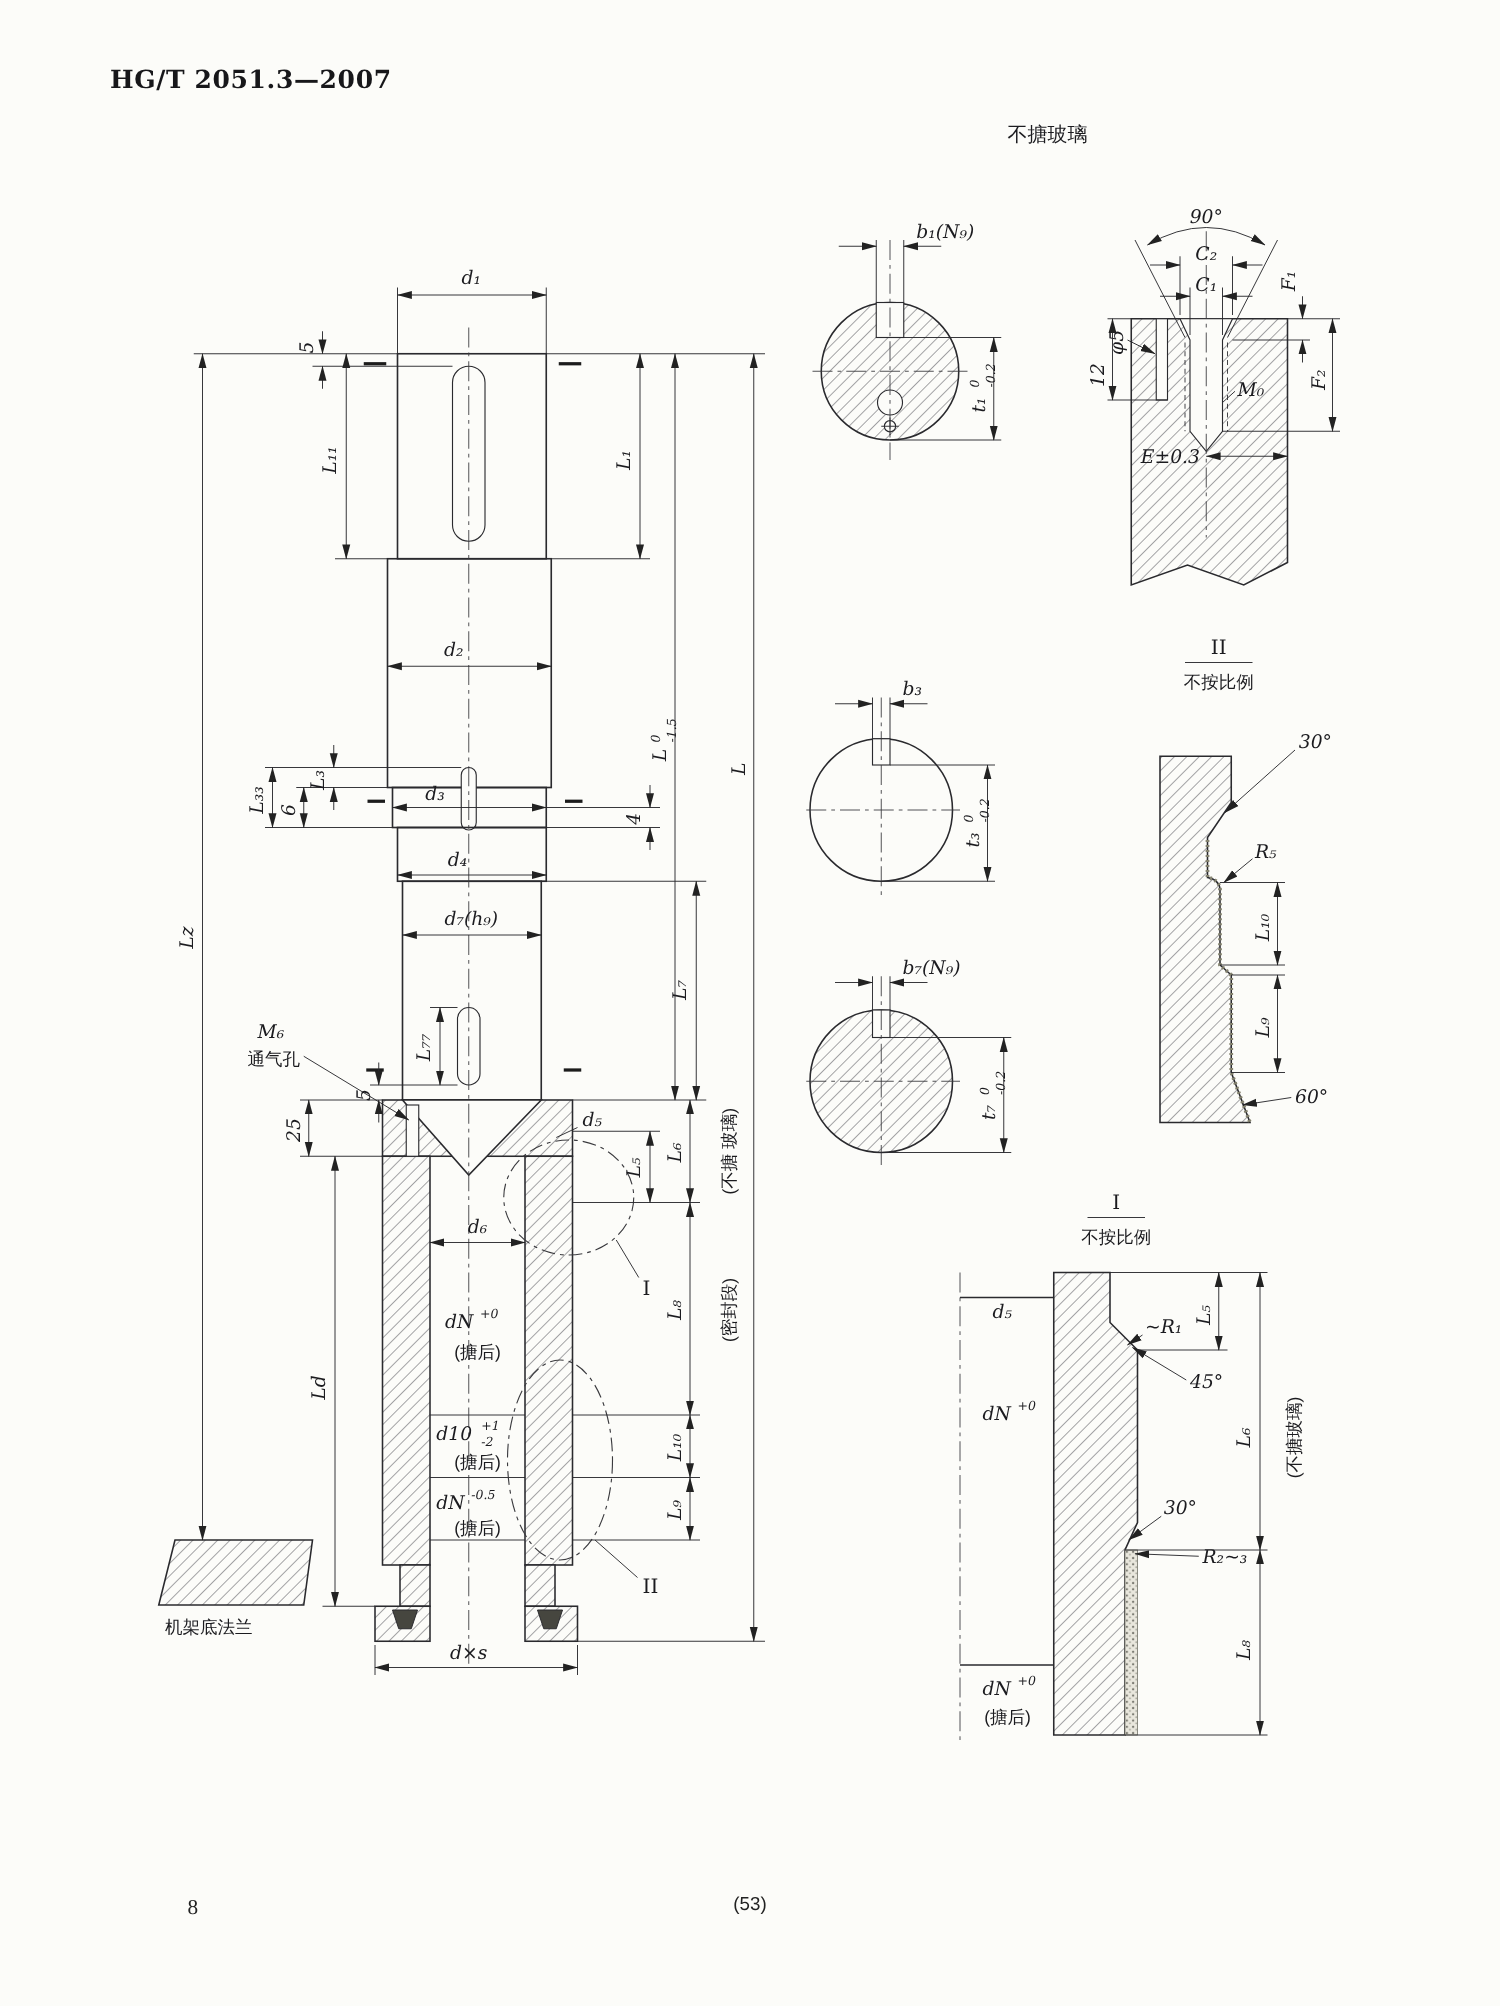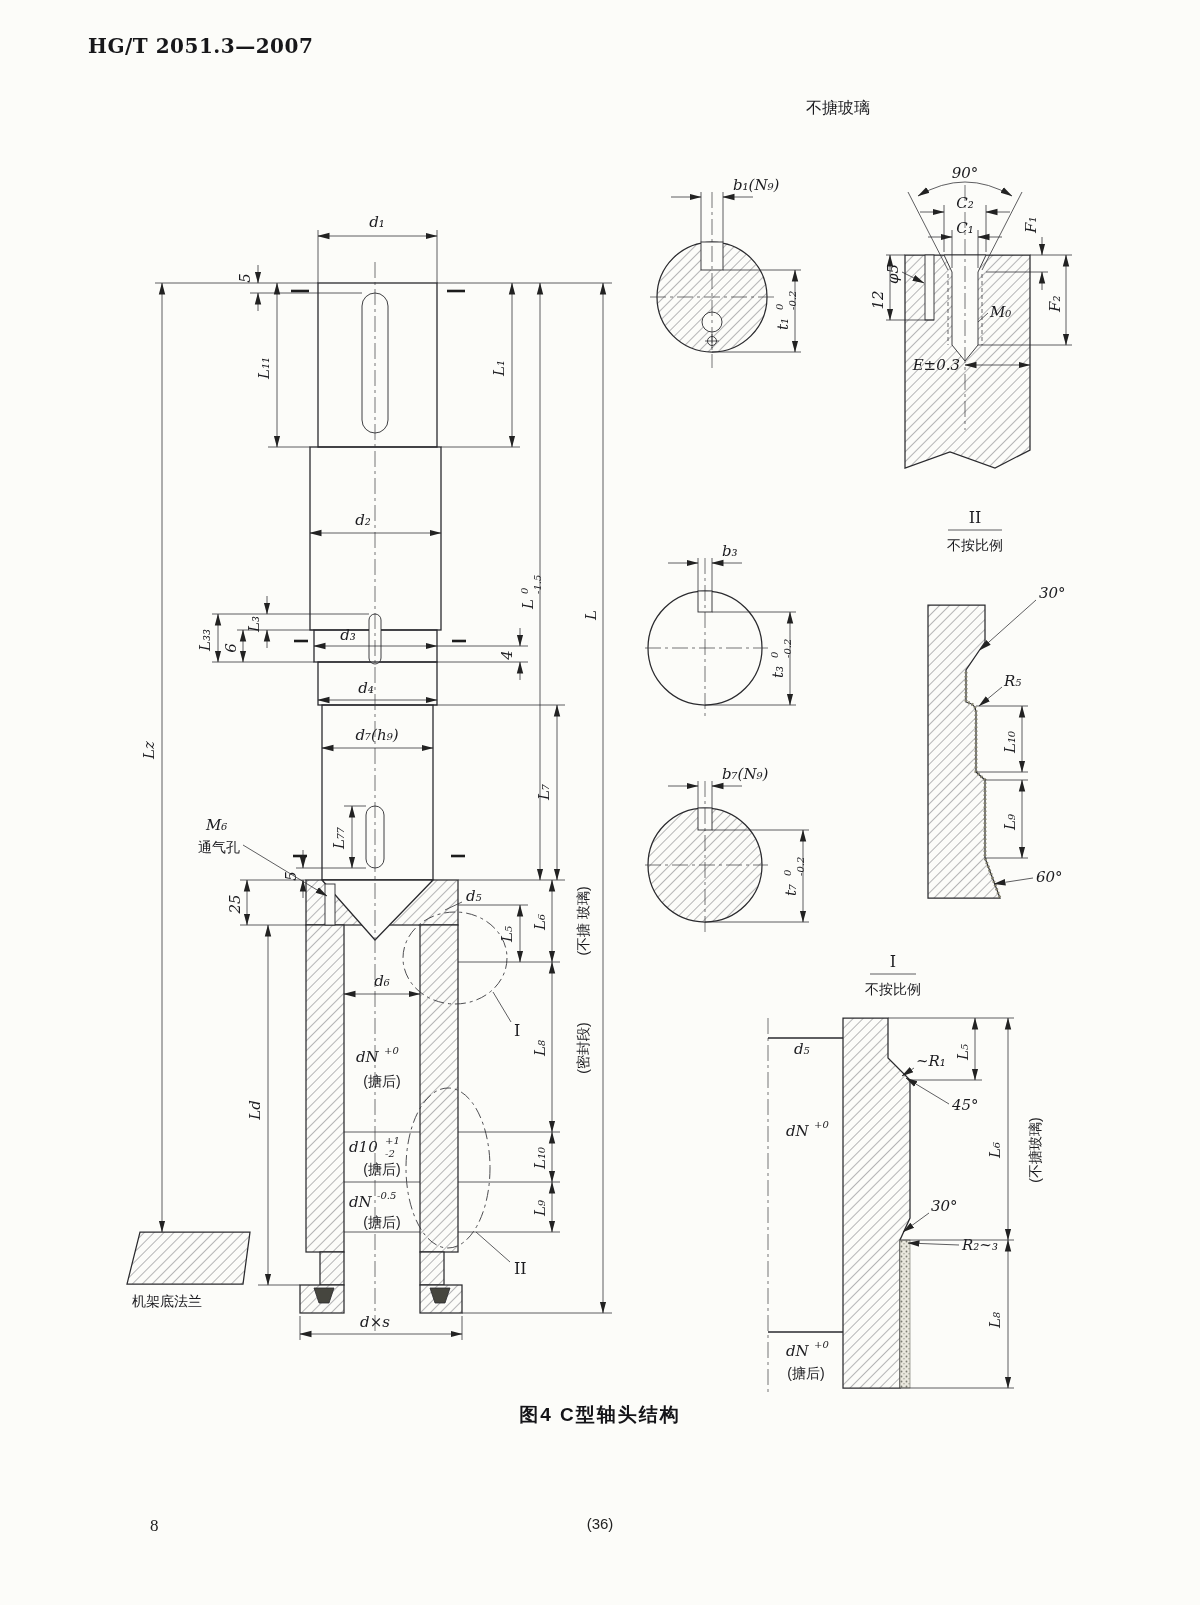--- a/index.html
+++ b/index.html
@@ -1,19 +1,19 @@
 <!DOCTYPE html>
 <html><head>
 <meta charset="utf-8">
 <style>
   * { margin:0; padding:0; box-sizing:border-box; }
   html,body { width:1200px; height:1605px; }
   body { background:#e9e9e6; font-family:"Liberation Serif", serif; }
   .page { position:absolute; left:0; top:0; width:1200px; height:1605px; background:#fcfcf9; overflow:hidden; }
-  .hdr { position:absolute; left:88px; top:34px; font-size:20px; font-weight:bold; letter-spacing:.5px; color:#17171a; font-family:"DejaVu Serif","Liberation Serif",serif; }
+  .hdr { position:absolute; left:88px; top:51px; font-size:20px; font-weight:bold; letter-spacing:.5px; color:#17171a; font-family:"DejaVu Serif","Liberation Serif",serif; }
   .unit { position:absolute; left:806px; top:98px; font-size:16px; color:#1c1c20; font-family:"Liberation Sans",sans-serif; }
   .caption { position:absolute; top:1402px; left:0; width:1200px; text-align:center; font-size:19px; font-weight:bold; letter-spacing:2px; color:#141418; font-family:"Liberation Sans",sans-serif; }
   .pageno { position:absolute; left:150px; top:1516px; font-size:17px; color:#222; }
   .sheetno { position:absolute; left:50%; transform:translateX(-50%); top:1515px; font-size:15px; color:#222; font-family:"Liberation Sans",sans-serif; }
   svg { position:absolute; left:0; top:0; }
   svg text { font-family:"DejaVu Serif","Liberation Serif",serif; font-style:italic; font-size:15px; fill:#1b1b1f; stroke:none; }
   svg text.cn { font-family:"Liberation Sans",sans-serif; font-style:normal; font-size:14px; }
   svg text.rm { font-style:normal; font-size:16px; }
   svg text.tol { font-size:10px; }
   .ln   { stroke:#2a2a2e; stroke-width:1.3; fill:none; }
@@ -558,16 +558,15 @@
           </g>
       </g>
       <g>
         <text x="786" y="1356">dN</text>
         <text class="tol" x="814" y="1348">+0</text>
         <text class="cn" x="806" y="1378" text-anchor="middle">(搪后)</text>
       </g>
     </g>
   </svg>
 
-  <div class="caption">图4  C型轴头结构</div>
   <div class="pageno">8</div>
-  <div class="sheetno">(36)</div>
+  <div class="sheetno">(53)</div>
 </div>
 
 </body></html>

